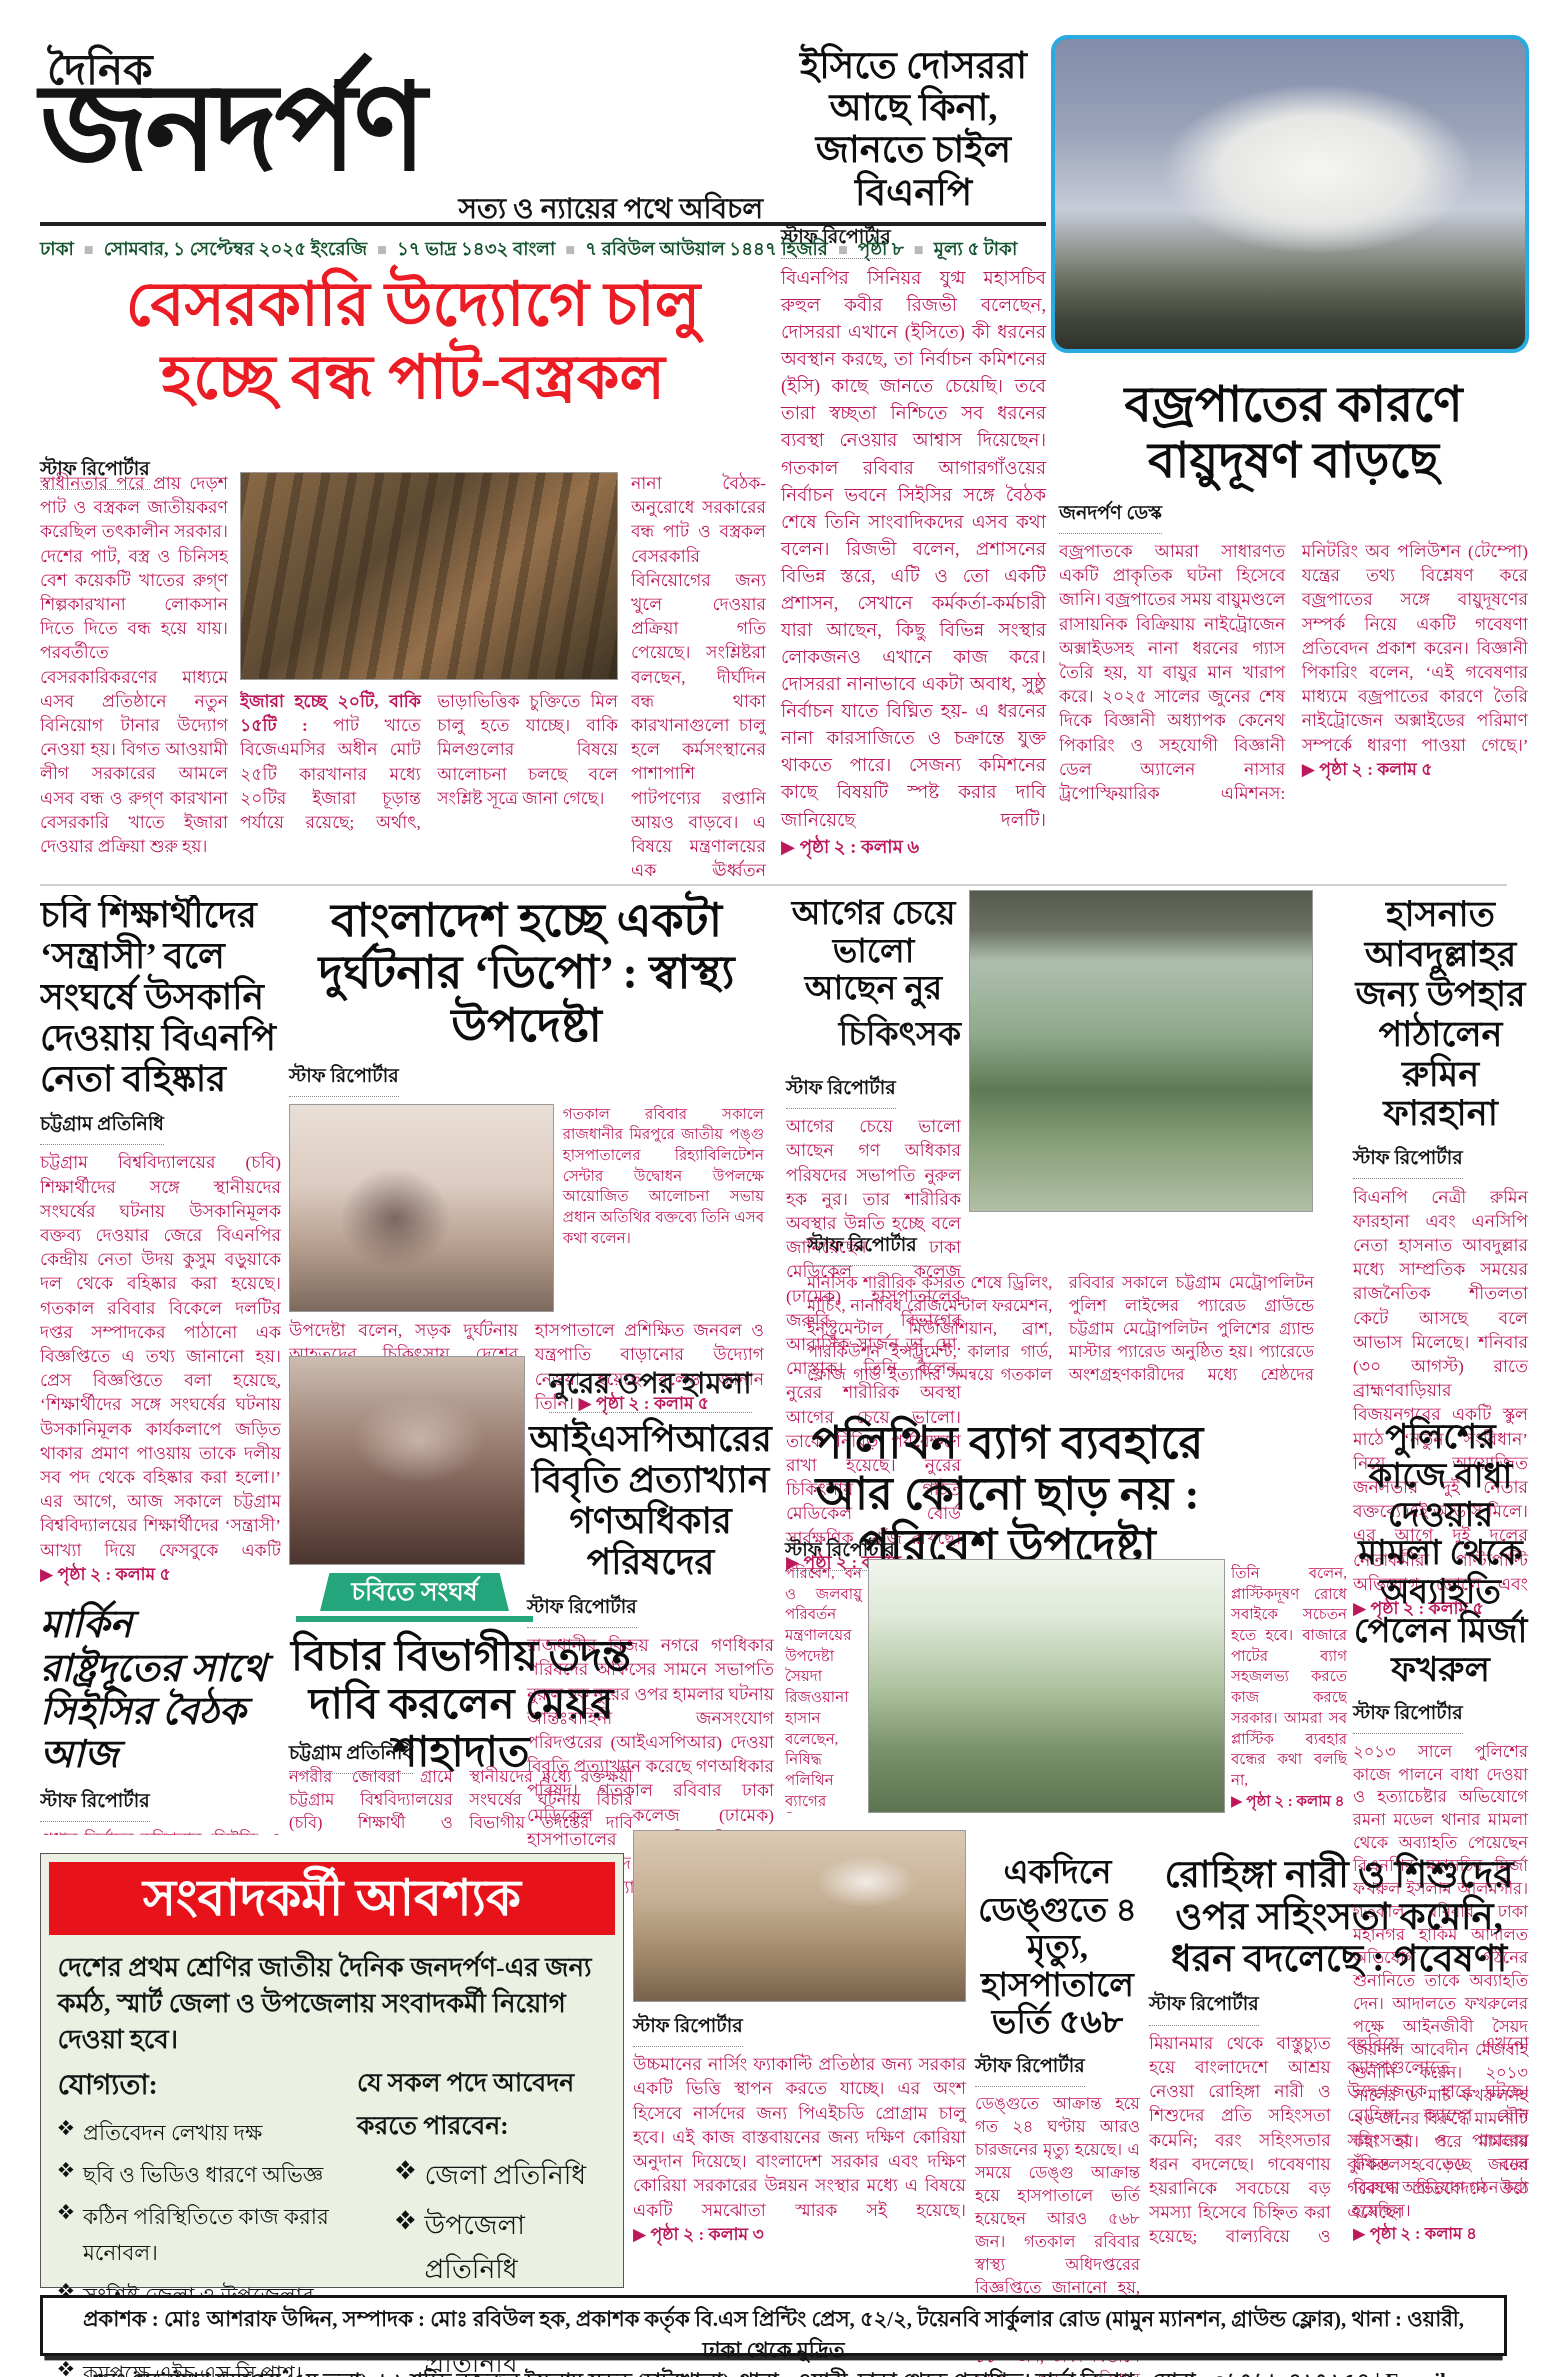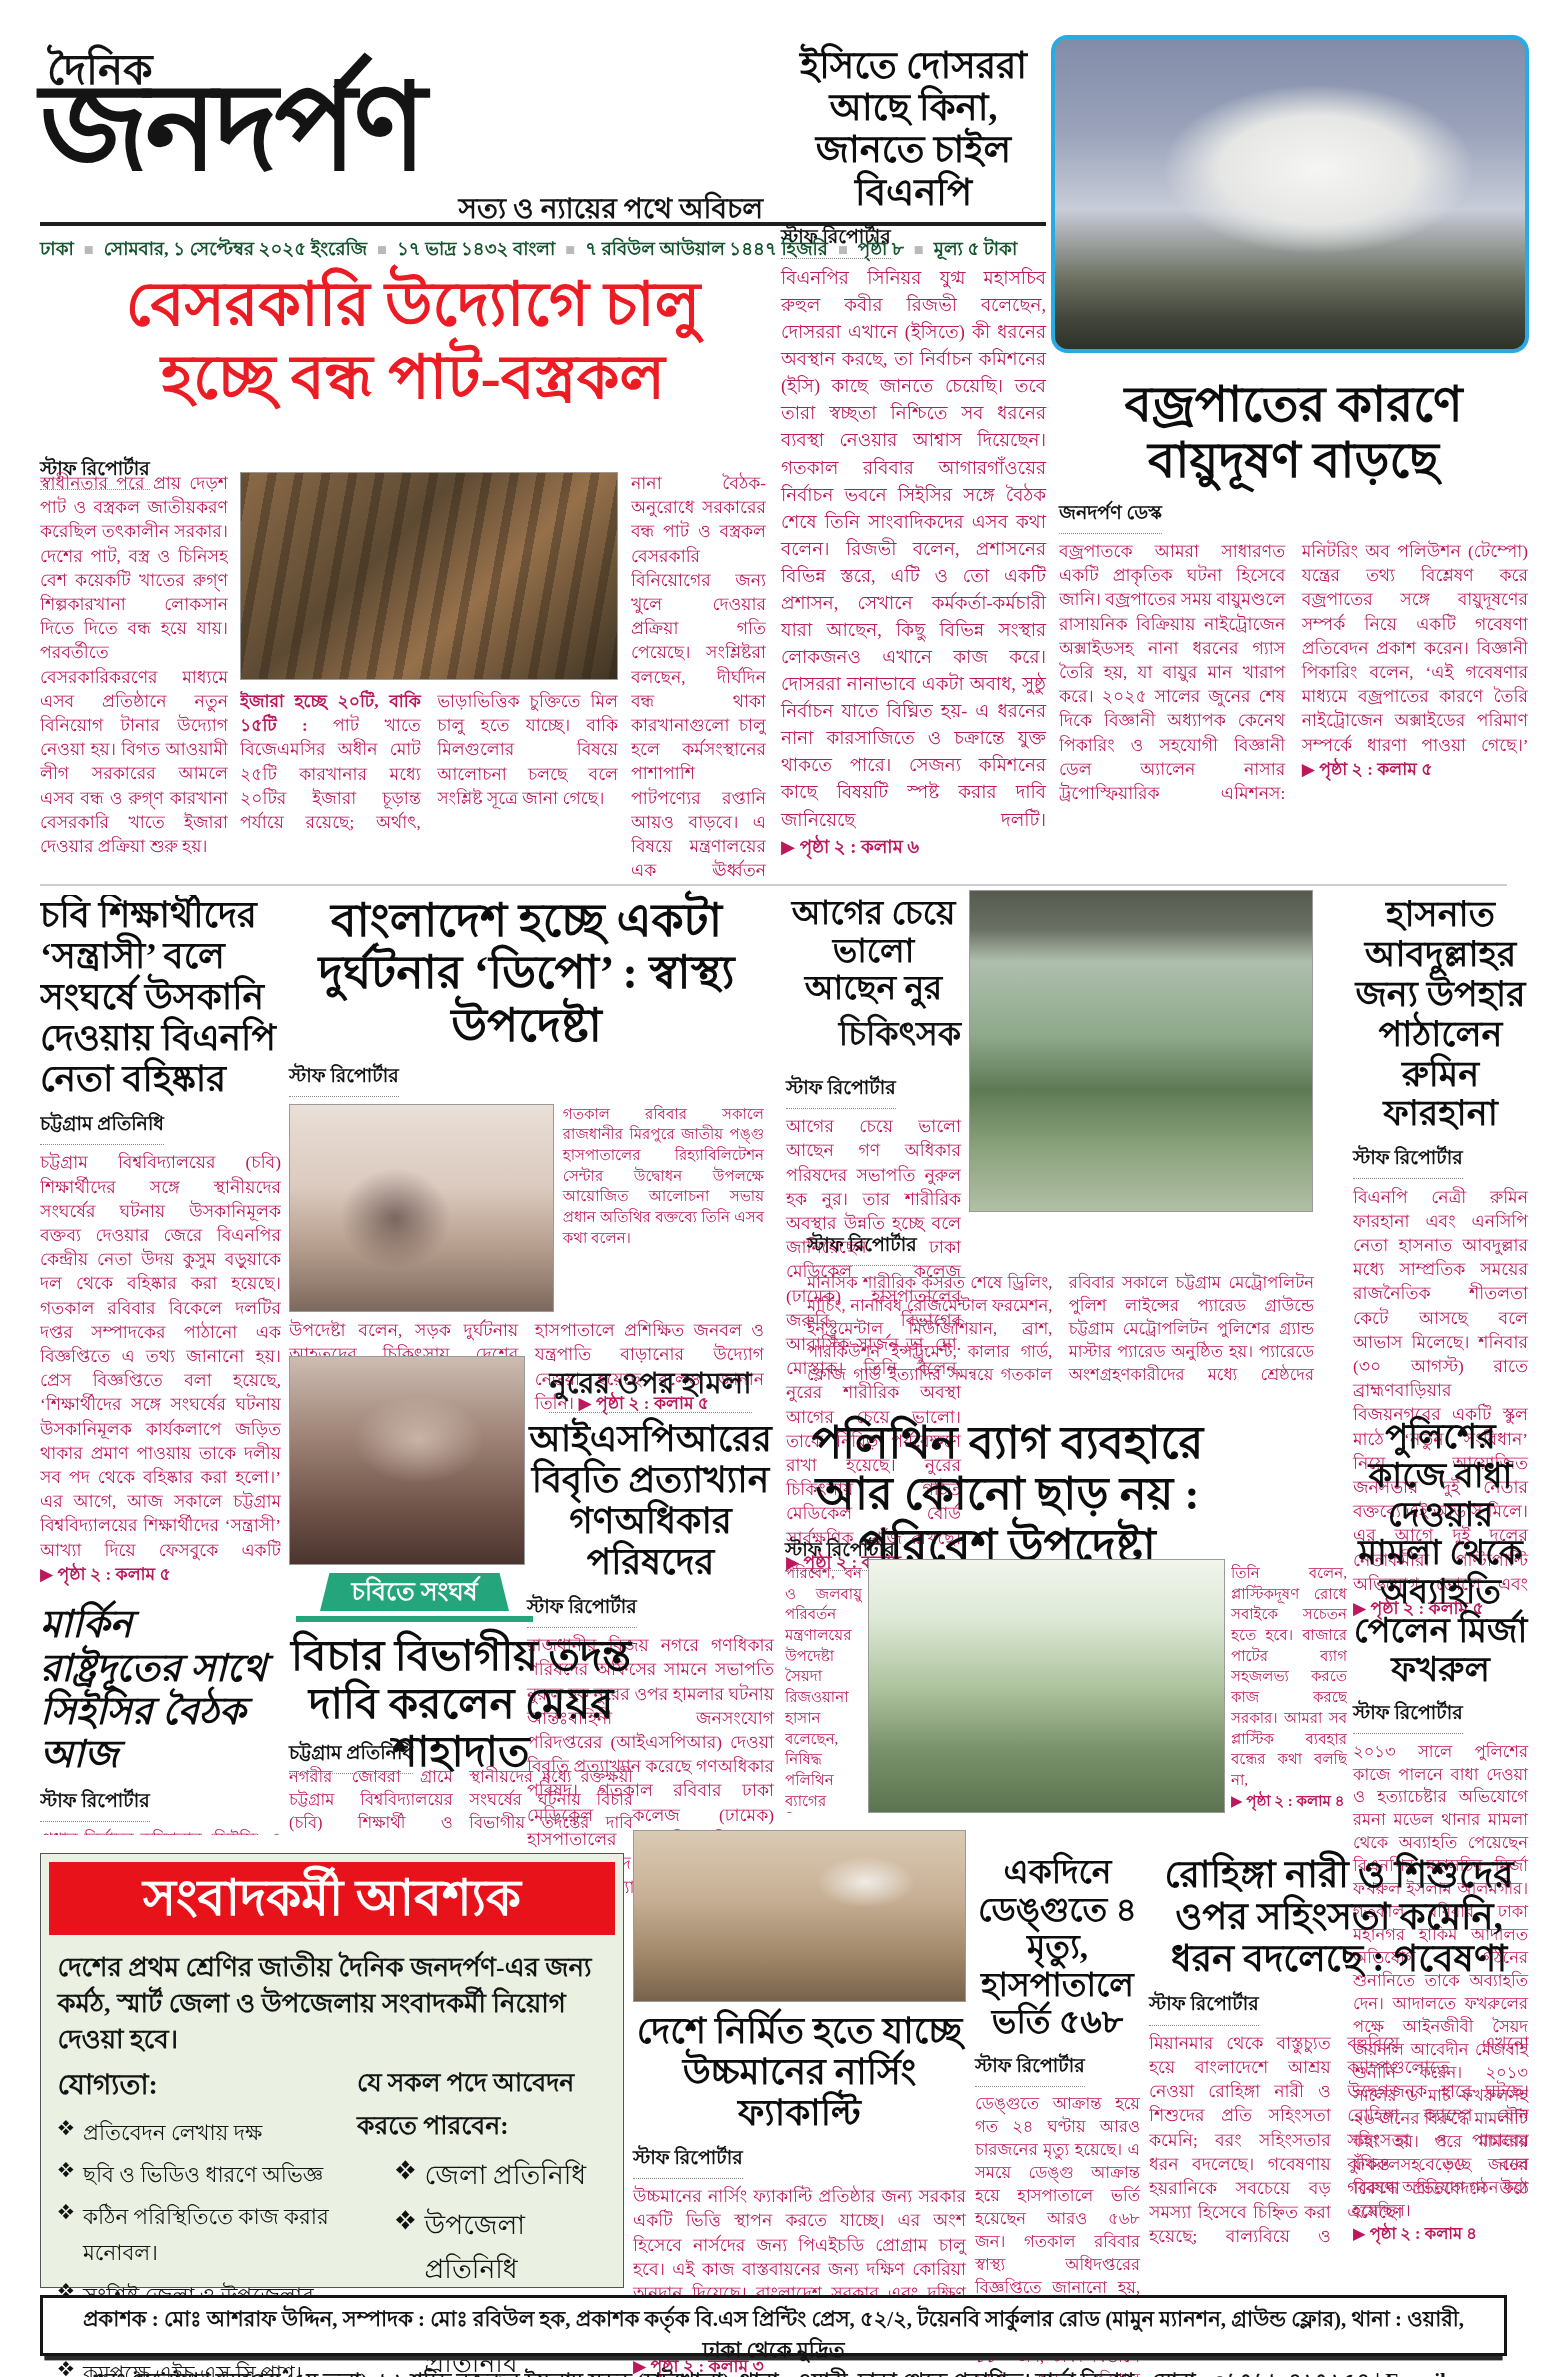--- a/index.html
+++ b/index.html
@@ -218,21 +218,20 @@
               <span>ক্যাম্পাস প্রতিনিধি</span>
             </li>
           </ul>
       </div>
     </div>
 
   </section>
 
   <article class="abs" style="left:633px;top:1830px;width:333px;">
     <div class="photo ph-meeting" style="width:333px;height:172px;"></div>
-    <h2 class="hl center" style="font-size:36px;margin-top:8.8px;">দেশে নির্মিত হতে যাচ্ছে উচ্চমানের নার্সিং ফ্যাকাল্টি</h2>
     <div class="byline"><span>স্টাফ রিপোর্টার</span></div>
     <p class="body"><span>উচ্চমানের নার্সিং ফ্যাকাল্টি প্রতিষ্ঠার জন্য সরকার একটি ভিত্তি স্থাপন করতে যাচ্ছে। এর অংশ হিসেবে নার্সদের জন্য পিএইচডি প্রোগ্রাম চালু হবে। এই কাজ বাস্তবায়নের জন্য দক্ষিণ কোরিয়া অনুদান দিয়েছে। বাংলাদেশ সরকার এবং দক্ষিণ কোরিয়া সরকারের উন্নয়ন সংস্থার মধ্যে এ বিষয়ে একটি সমঝোতা স্মারক সই হয়েছে।</span> <span class="jump">▶ পৃষ্ঠা ২ : কলাম ৩</span></p>
   </article>
 
   <article class="abs" style="left:975px;top:1854px;width:165px;">
     <h2 class="hl center" style="font-size:33px;">একদিনে ডেঙ্গুতে ৪ মৃত্যু, হাসপাতালে ভর্তি ৫৬৮</h2>
     <div class="byline"><span>স্টাফ রিপোর্টার</span></div>
     <p class="body" style="font-size:16.4px;"><span>ডেঙ্গুতে আক্রান্ত হয়ে গত ২৪ ঘণ্টায় আরও চারজনের মৃত্যু হয়েছে। এ সময়ে ডেঙ্গু আক্রান্ত হয়ে হাসপাতালে ভর্তি হয়েছেন আরও ৫৬৮ জন। গতকাল রবিবার স্বাস্থ্য অধিদপ্তরের বিজ্ঞপ্তিতে জানানো হয়, ভর্তি হওয়াদের মধ্যে ঢাকার দুই সিটির বাসিন্দা ১১০ জন, ঢাকা বিভাগে ১১৬ জন, বরিশাল বিভাগে ৬৮ জন, চট্টগ্রাম বিভাগে ৫৯ জন, খুলনা বিভাগে ৩৬ জন ও রাজশাহী বিভাগে ১৯ জন ভর্তি হয়েছেন।</span> </p>
   </article>
 

